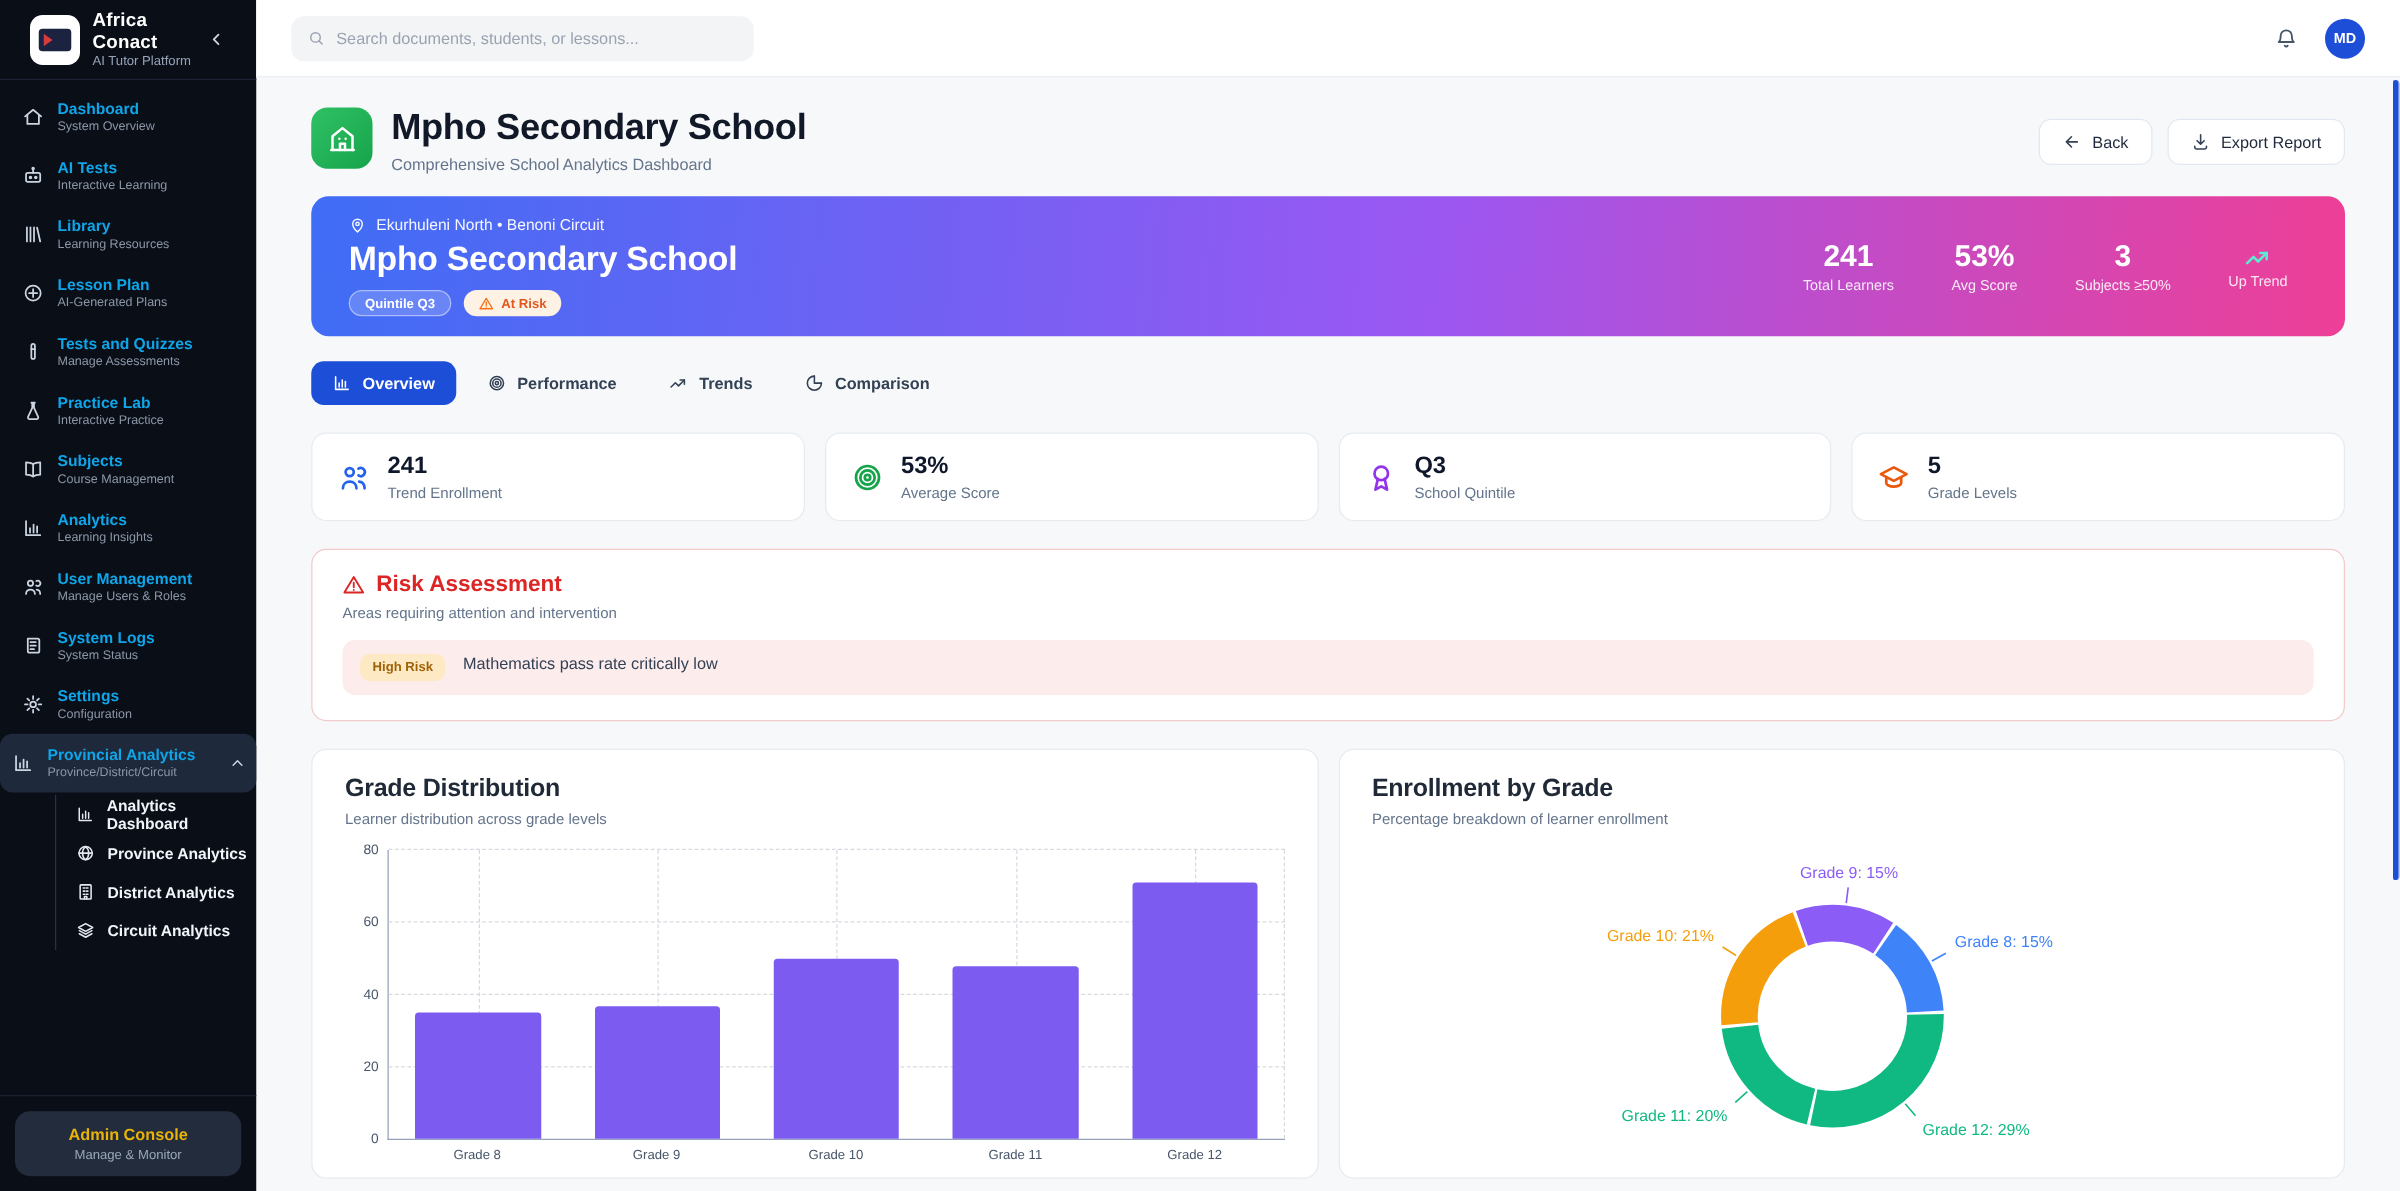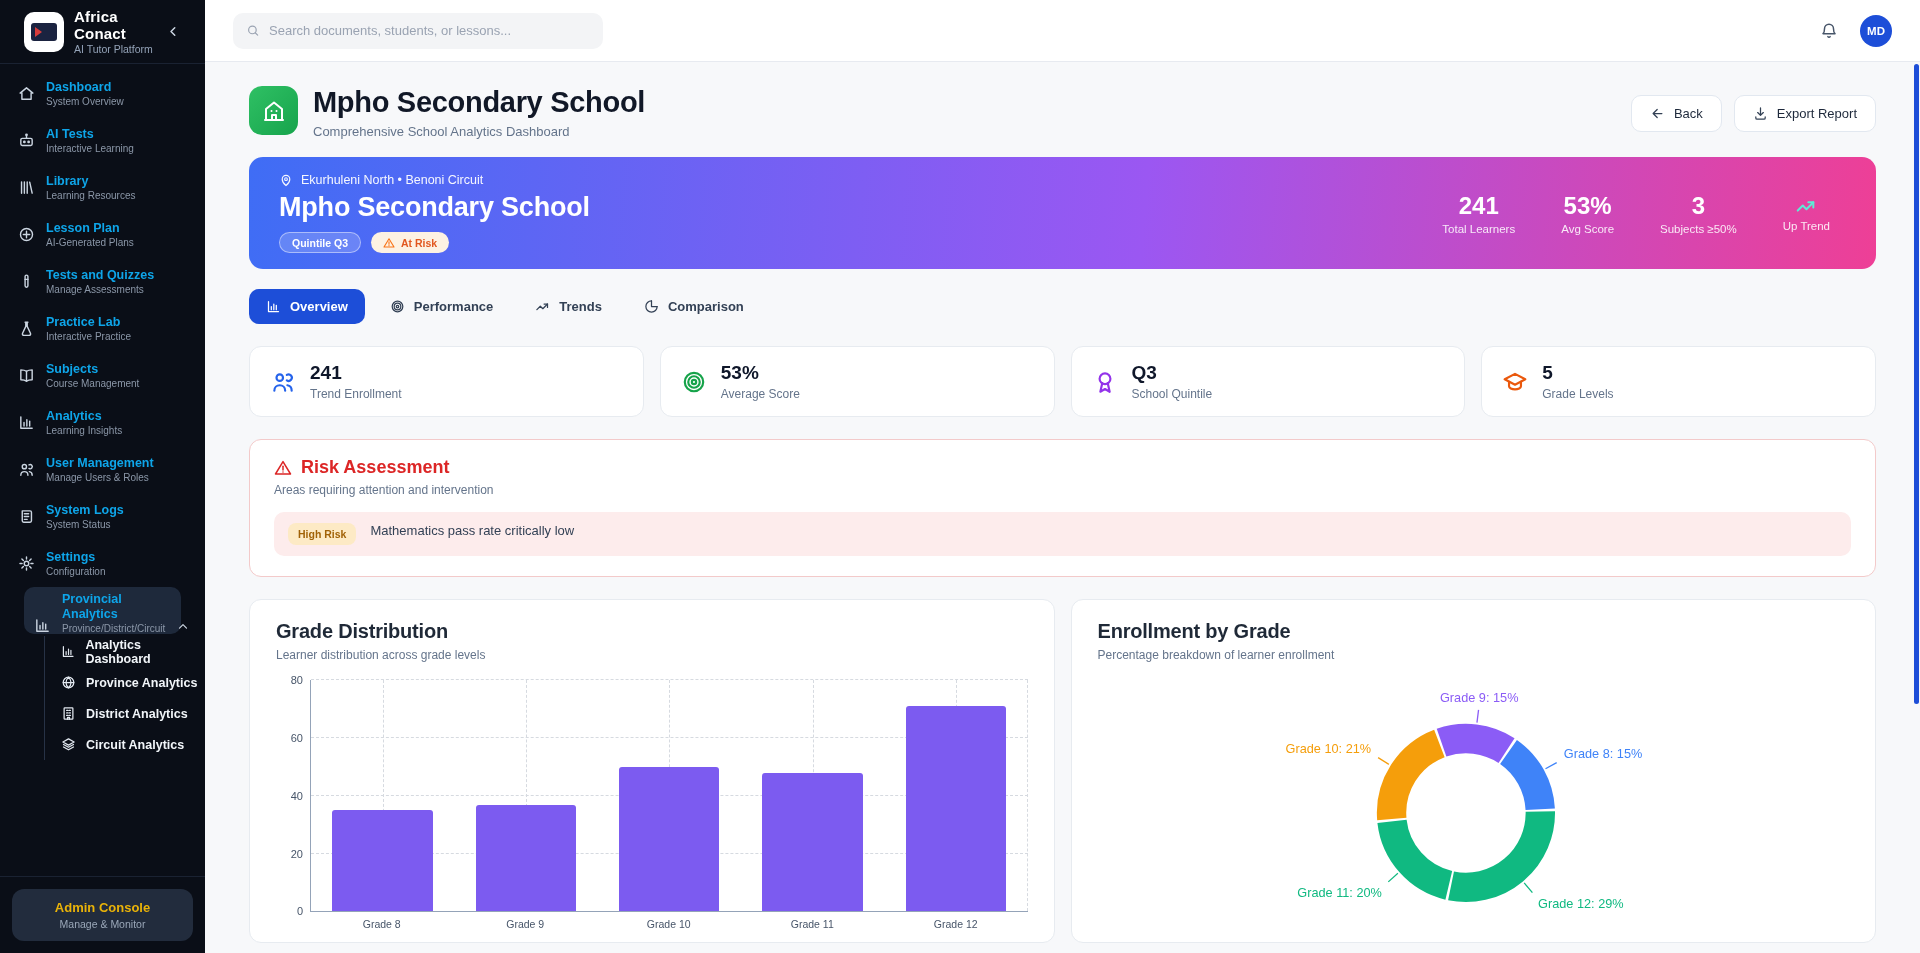--- a/index.html
+++ b/index.html
@@ -21,21 +21,21 @@
   .brand-title { font-size:15px; font-weight:700; color:#ffffff; letter-spacing:.2px; }
   .brand-sub { font-size:10.5px; color:#94a3b8; margin-top:1px; }
   .collapse-btn { margin-left:auto; color:#cbd5e1; cursor:pointer; display:grid; place-items:center; }
 
   nav.side-nav { padding:6px 0 0 0; flex:1; }
   .nav-item { display:flex; align-items:center; gap:11px; height:47px; padding:0 10px 0 18px;
     cursor:pointer; }
   .nav-item .ic { color:#cbd5e1; flex-shrink:0; }
   .nav-title { font-size:12.5px; font-weight:700; color:#0ea5e9; line-height:1.2; }
   .nav-sub { font-size:10px; color:#8b97a8; margin-top:1px; }
-  .nav-item.active { background:#1e293b; border-radius:10px; margin:0 24px; padding:0 8px 0 10px;align-items:flex-end; }
+  .nav-item.active { background:#1e293b; border-radius:10px; margin:0 0; padding:0 8px 0 10px; }
   .nav-chev { margin-left:auto; color:#cbd5e1; }
   .subnav { margin:2px 0 4px 44px; border-left:1px solid #273246; }
   .subnav-item { display:flex; align-items:center; gap:10px; height:31px; padding-left:16px;
     cursor:pointer; }
   .subnav-item .ic { color:#e2e8f0; }
   .subnav-label { font-size:12.5px; font-weight:700; color:#f1f5f9; }
 
   .admin-wrap { border-top:1px solid #1a2232; padding:12px 12px; }
   .admin-card { background:#222c3d; border-radius:12px; padding:11px 8px; text-align:center; cursor:pointer; }
   .admin-title { font-size:13px; font-weight:700; color:#eab308; }

